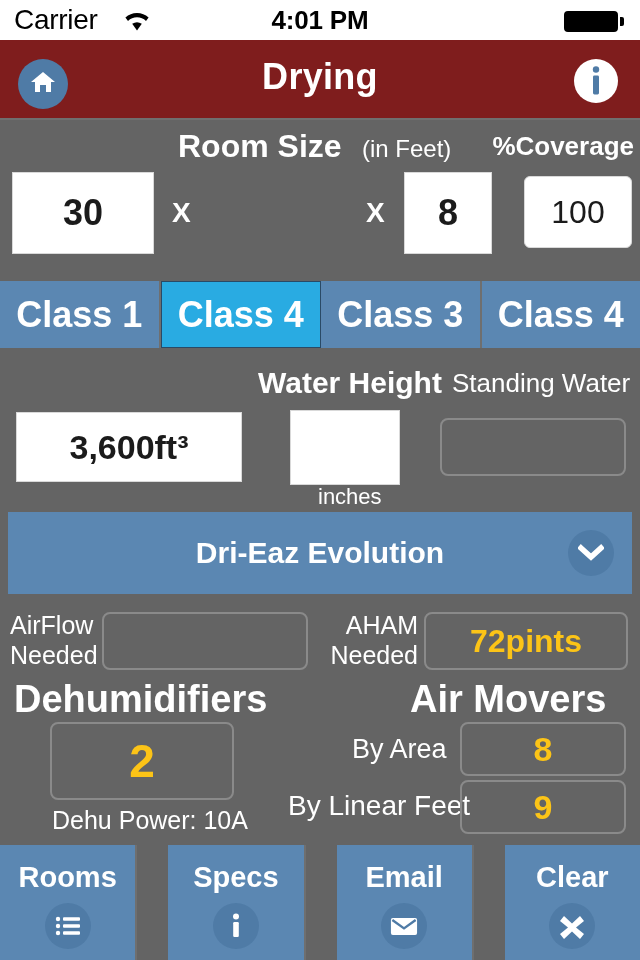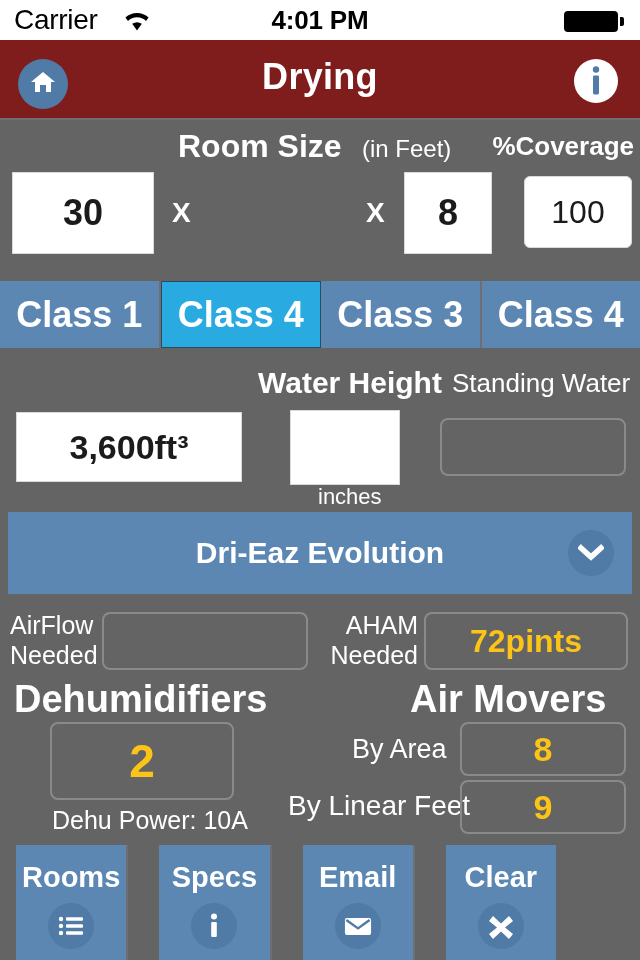--- a/index.html
+++ b/index.html
@@ -153,21 +153,21 @@
     position: absolute; left: 460px; width: 166px; height: 54px;
     border: 2px solid #8a8a8a; border-radius: 8px;
     display: flex; align-items: center; justify-content: center;
     color: #fcc417; font-size: 34px; font-weight: bold;
   }
   .am-box-1 { top: 722px; }
   .am-box-2 { top: 780px; }
 
   
   .toolbar {
-    position: absolute; left: 16px; bottom: 0; width: 540px; height: 115px;
+    position: absolute; left: 0; bottom: 0; width: 640px; height: 115px;
     display: flex;
     gap: 31px;
   }
   .tb-item {
     flex: 1; background: #5b87b2;
     border-right: 2px solid #6f6f6f;
     display: flex; flex-direction: column; align-items: center;
     padding-top: 16px;
   }
   .tb-item:last-child { border-right: none; }

